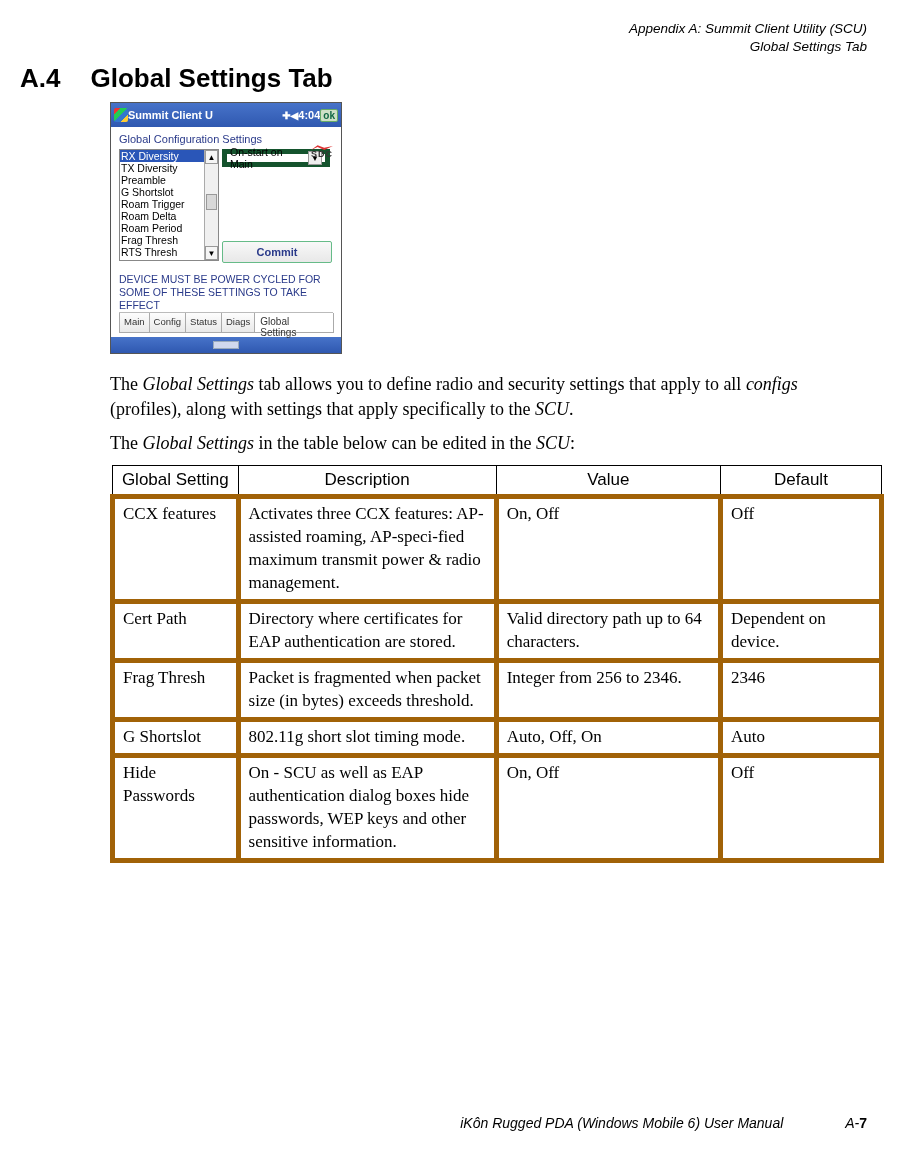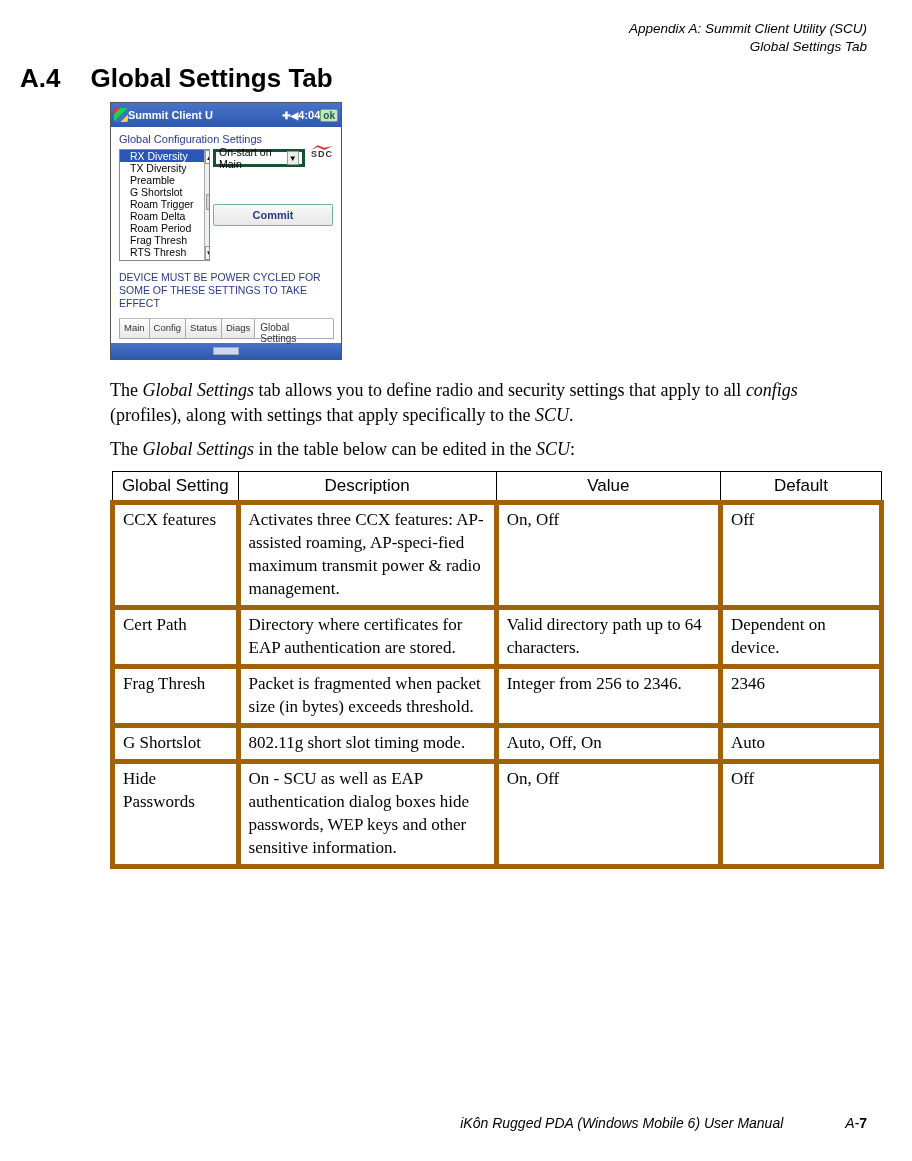--- a/index.html
+++ b/index.html
@@ -78,43 +78,43 @@
     .pda-row1 { display:flex; gap:3px; align-items:flex-start; }
     .pda-list {
       border:1px solid #888;
       width: 100px;
       height: 112px;
       font-size:10.5px;
       overflow:hidden;
       display:flex;
     }
     .pda-list-items { flex:1; }
-    .pda-list-item { padding:0 10px; white-space:nowrap; }
+    .pda-list-item { padding:0 1px; white-space:nowrap; }
     .pda-list-item.selected { background:#2a56b8; color:#fff; }
     .pda-scrollbar { width:14px; background:#eee; border-left:1px solid #aaa; display:flex; flex-direction:column; }
     .pda-sb-btn { height:14px; border:1px solid #999; background:#f5f5f5; display:flex; align-items:center; justify-content:center; font-size:8px; }
     .pda-sb-track { flex:1; background:#f0f0f0; position:relative; }
     .pda-sb-thumb { position:absolute; top:30px; left:1px; right:1px; height:16px; background:#d8d8d8; border:1px solid #999; }
     .pda-dropdown {
-      border:3px solid #14532d; height:18px; width:92px; font-size:10.5px;
+      border:5px solid #14532d; height:18px; width:108px; font-size:10.5px;
       display:flex; align-items:center; padding:0 3px; justify-content:flex-start;
     }
     .pda-dropdown .arrow { width:14px; height:14px; border:1px solid #999; background:#eee; display:flex; align-items:center; justify-content:center; font-size:8px;}
     .pda-commit {
-      width:120px; height:22px; margin-top:37px;
+      width:110px; height:22px; margin-top:74px;
       background: linear-gradient(#f8f8f8,#e8e8e8);
       border:1px solid #6b8; border-radius:2px;
       display:flex; align-items:center; justify-content:center;
       font-weight:bold; color:#2a3a8a; font-size:11px;
     }
     .pda-message {
       color:#2a3a8a; font-size:10.5px; margin-top:10px; line-height:1.25;
     }
     .pda-tabs {
-      display:flex; border-top:1px solid #bbb; margin-top:8px; height:21px;
+      display:flex; border-top:1px solid #bbb; height:21px;
     }
     .pda-tab {
       border:1px solid #aaa; border-top:none;
       background: linear-gradient(#fdfdfd,#e9e9e9);
       font-size:9.5px; padding: 3px 4px 0 4px; margin-right:-1px;
       color:#333;
     }
     .pda-tab.active { background:#fff; font-size:10px; padding:3px 5px 0 5px; }
     .pda-bottombar { height:16px; background: linear-gradient(#4773c9,#2f58b0); display:flex; justify-content:center; align-items:center;}
     .pda-keyb { width:26px; height:8px; background:#cfd8ee; border-radius:1px; box-shadow: 0 0 0 1px #9ab inset;}

